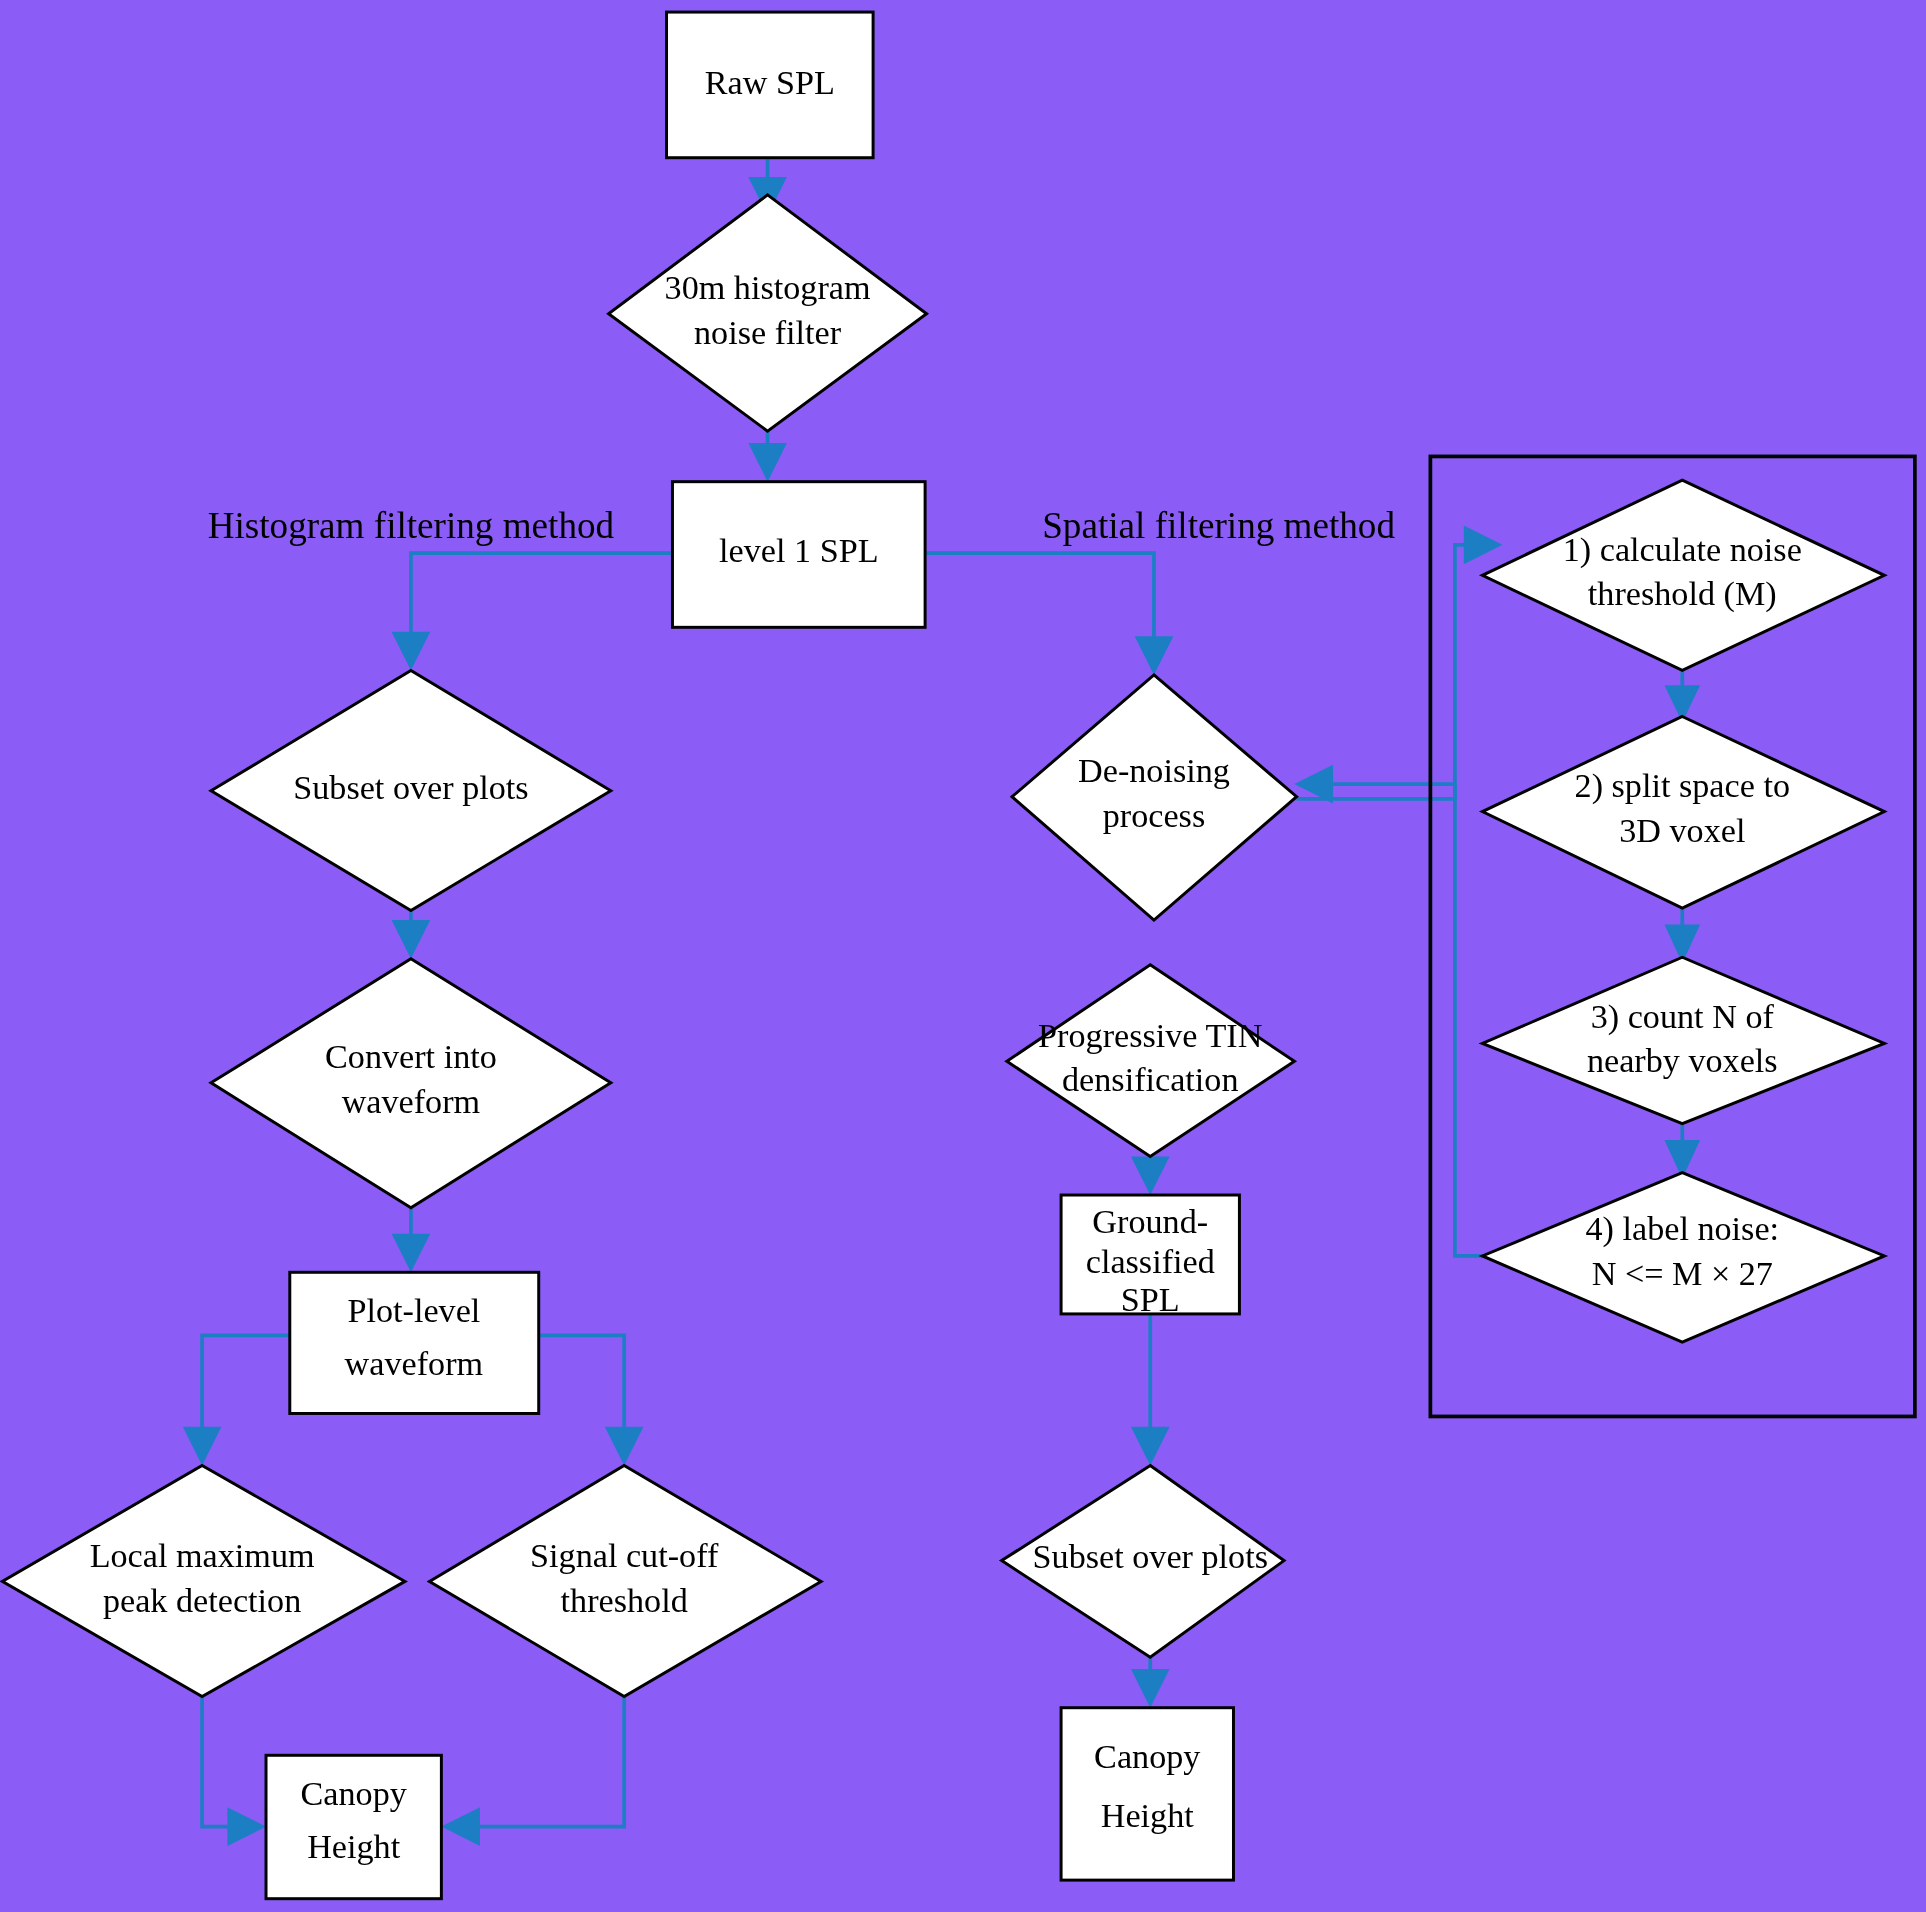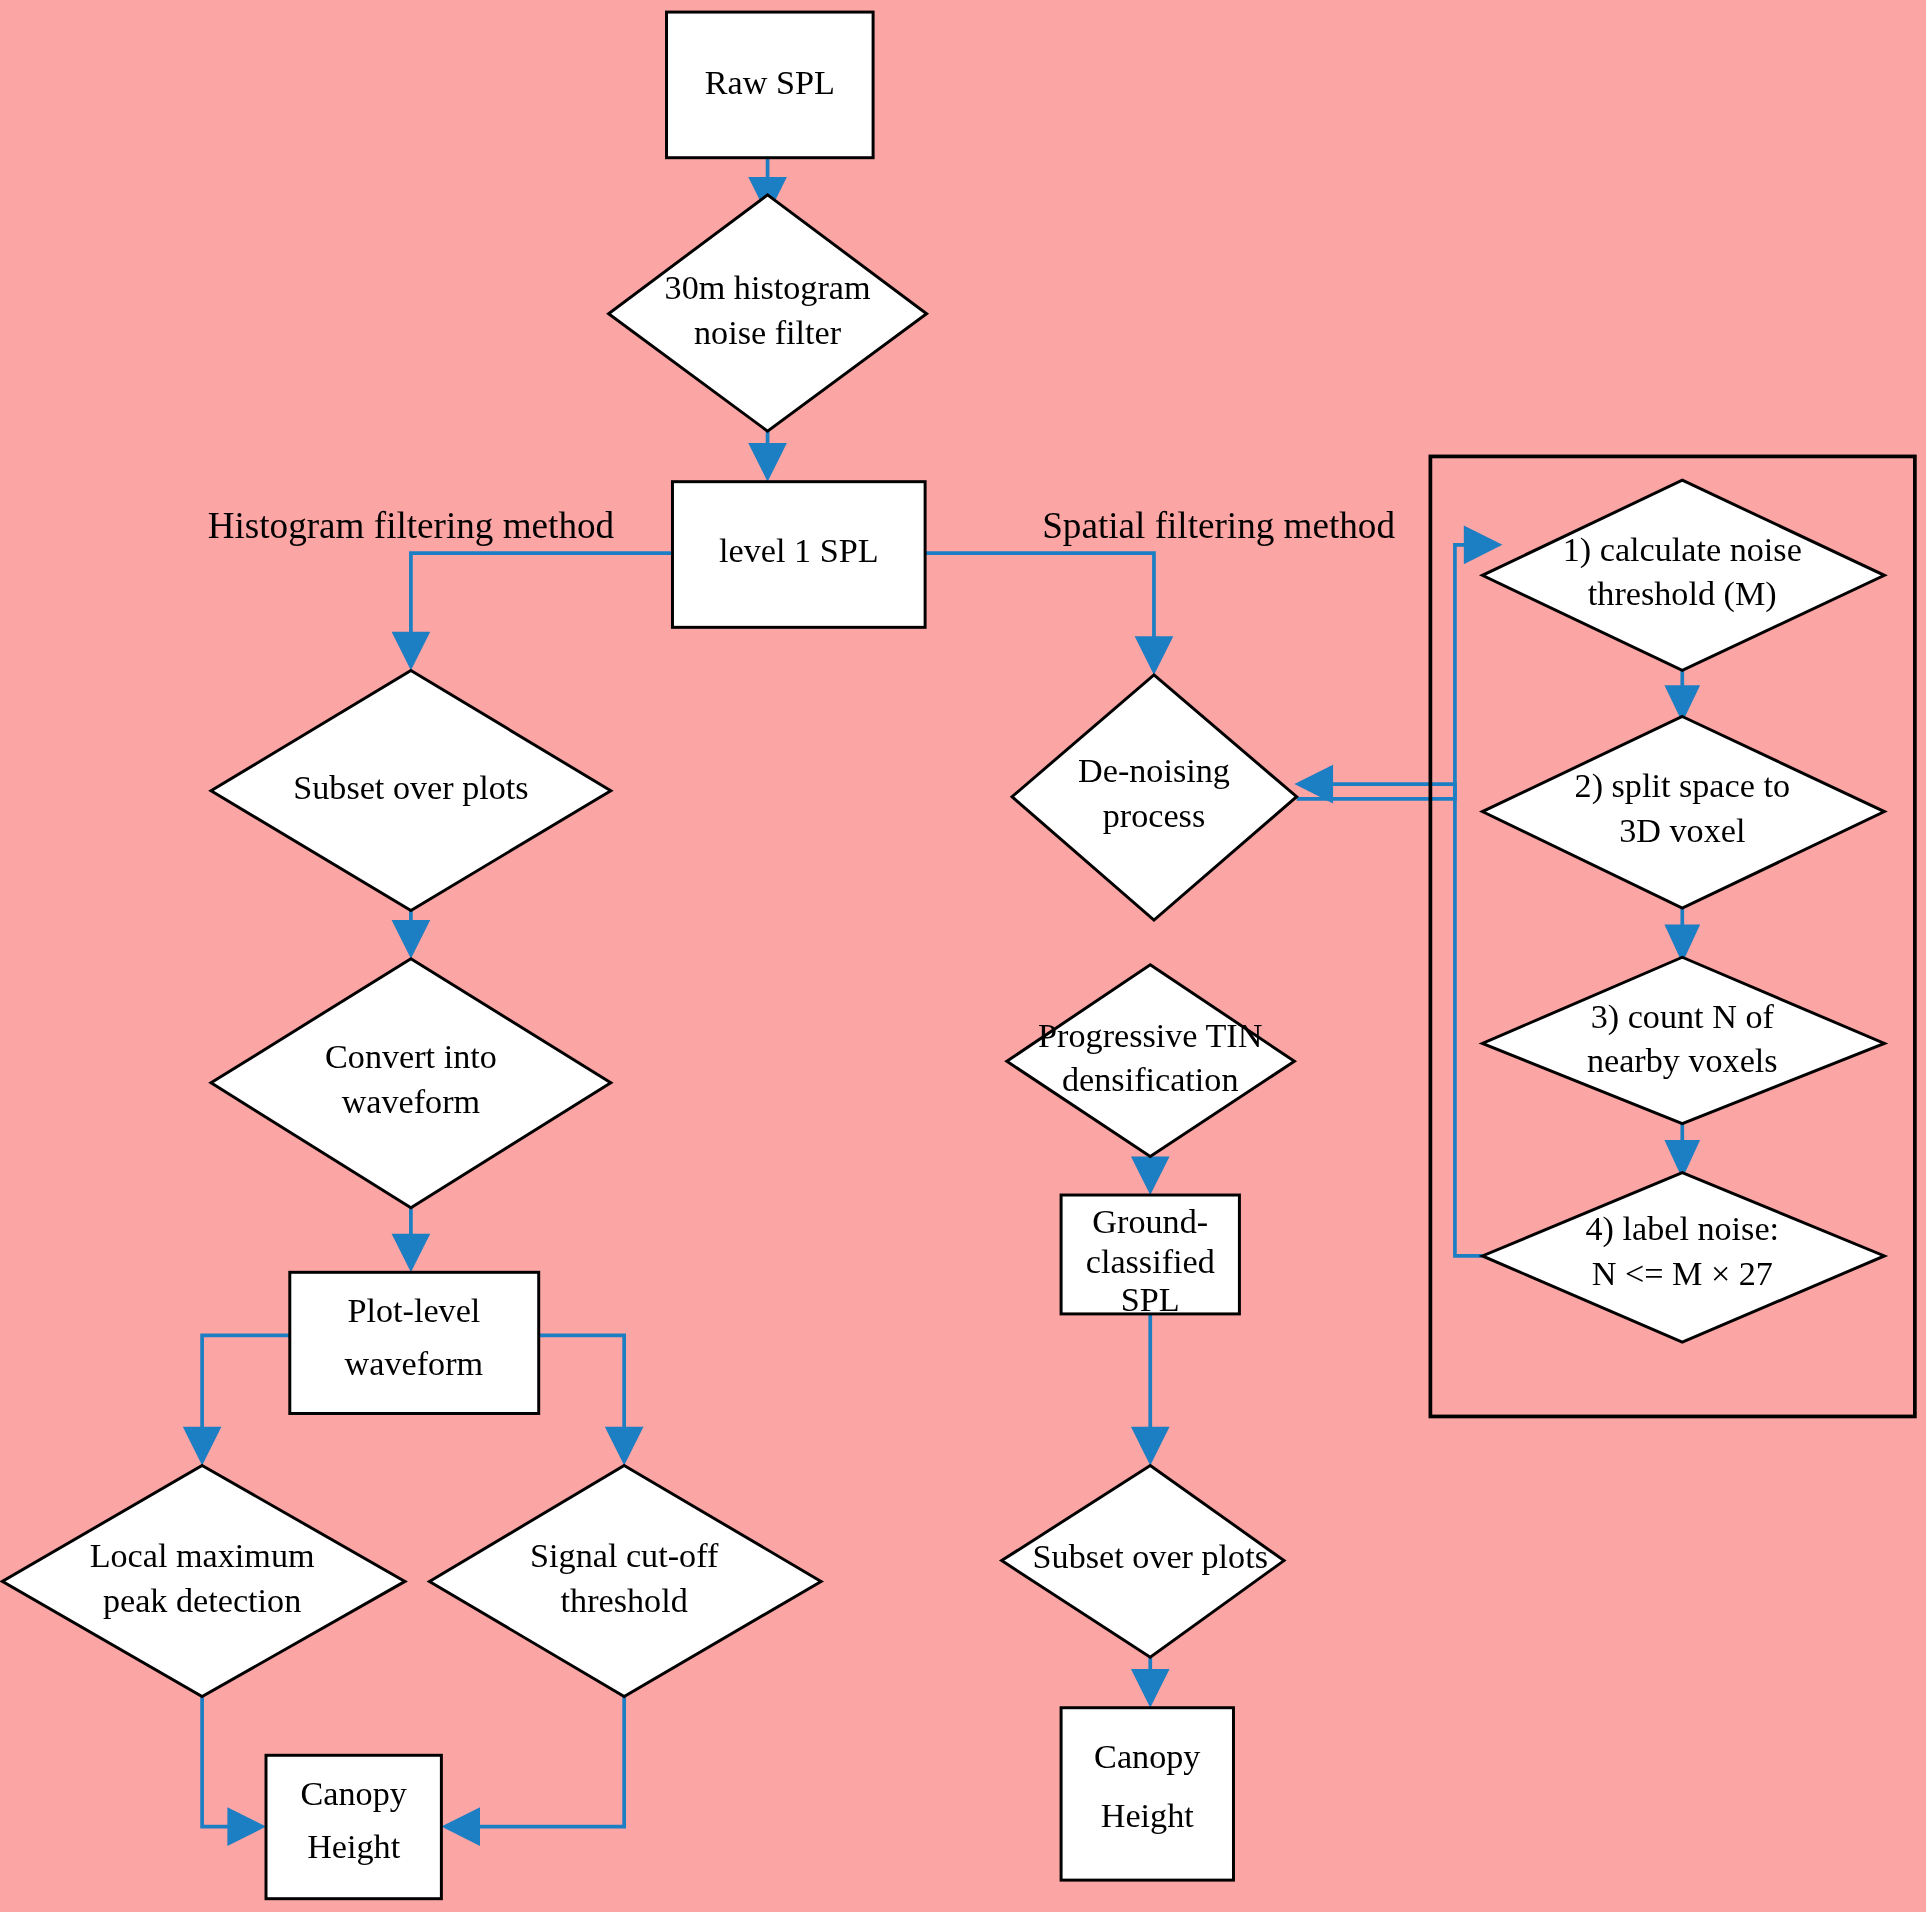--- a/index.html
+++ b/index.html
@@ -7,21 +7,21 @@
     padding: 0;
     background: #ffffff;
   }
   body {
     font-family: "Liberation Serif", "DejaVu Serif", serif;
   }
   #diagram-root {
     position: relative;
     width: 1926px;
     height: 1913px;
-    background: #fca5a5;
+    background: #8b5cf6;
     overflow: hidden;
   }
   svg#flowchart {
     display: block;
     width: 1926px;
     height: 1913px;
   }
   .node-shape {
     fill: #ffffff;
     stroke: #000000;

